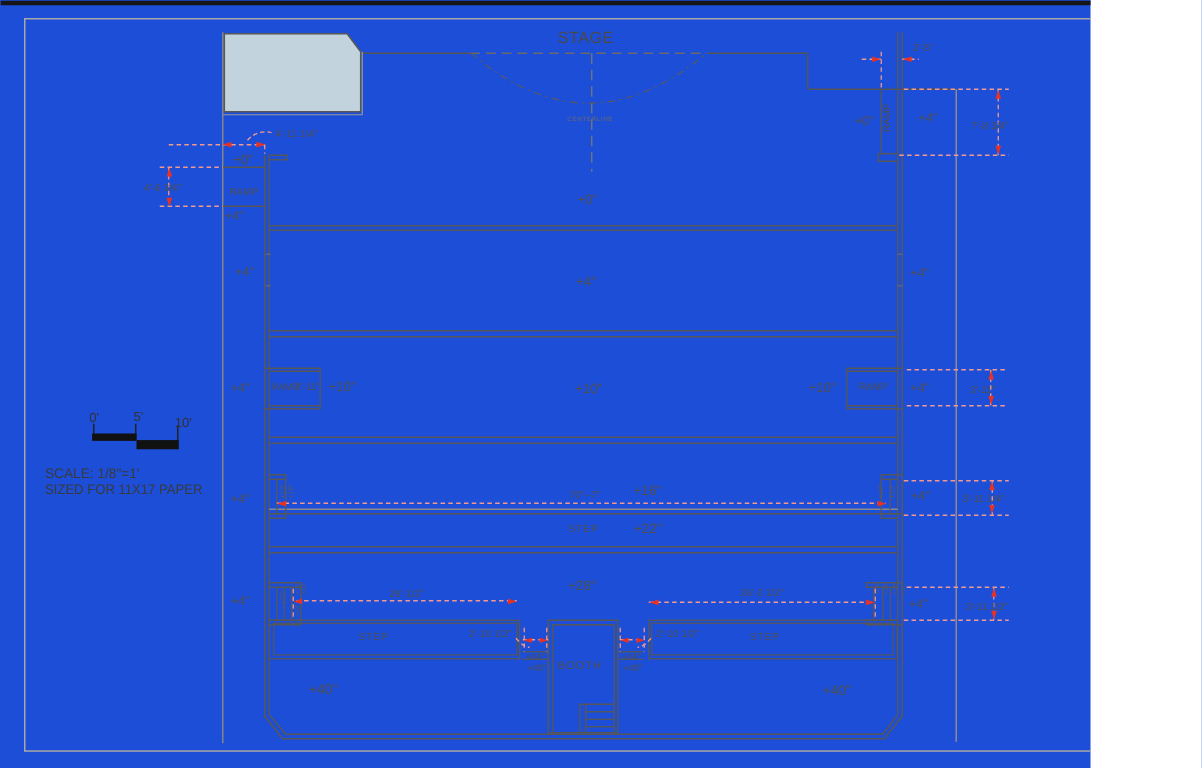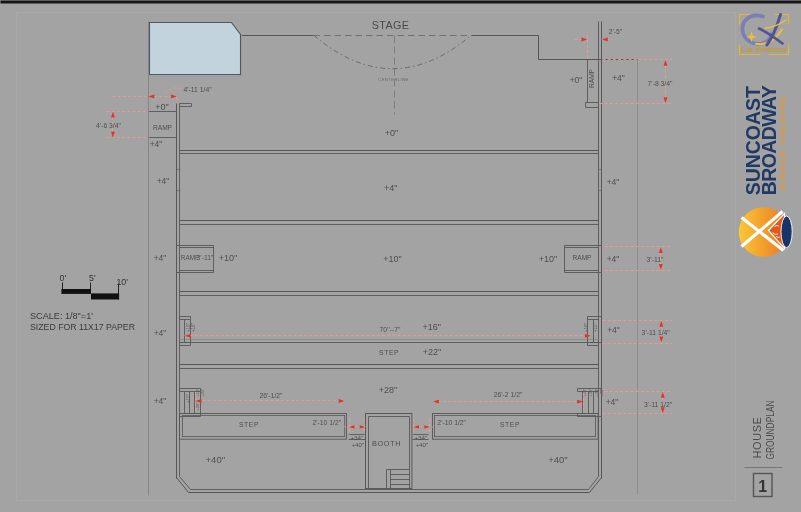--- a/index.html
+++ b/index.html
@@ -1,16 +1,16 @@
 <!DOCTYPE html>
 <html><head>
 <meta charset="utf-8">
 <style>
   html,body{margin:0;padding:0;background:#fff;}
-  #page{position:relative;width:801px;height:512px;background:#a3a3a3;overflow:hidden;}
+  #page{position:relative;width:727px;height:512px;background:#1d4ed8;overflow:hidden;}
   svg text{font-family:"Liberation Sans",sans-serif;}
 </style>
 </head>
 <body>
 <div id="page">
 <svg width="801" height="512" viewBox="0 0 801 512">
 <defs>
   <linearGradient id="sun" x1="0" y1="0" x2="1" y2="0">
     <stop offset="0" stop-color="#f9c838"></stop>
     <stop offset="1" stop-color="#ec7420"></stop>

